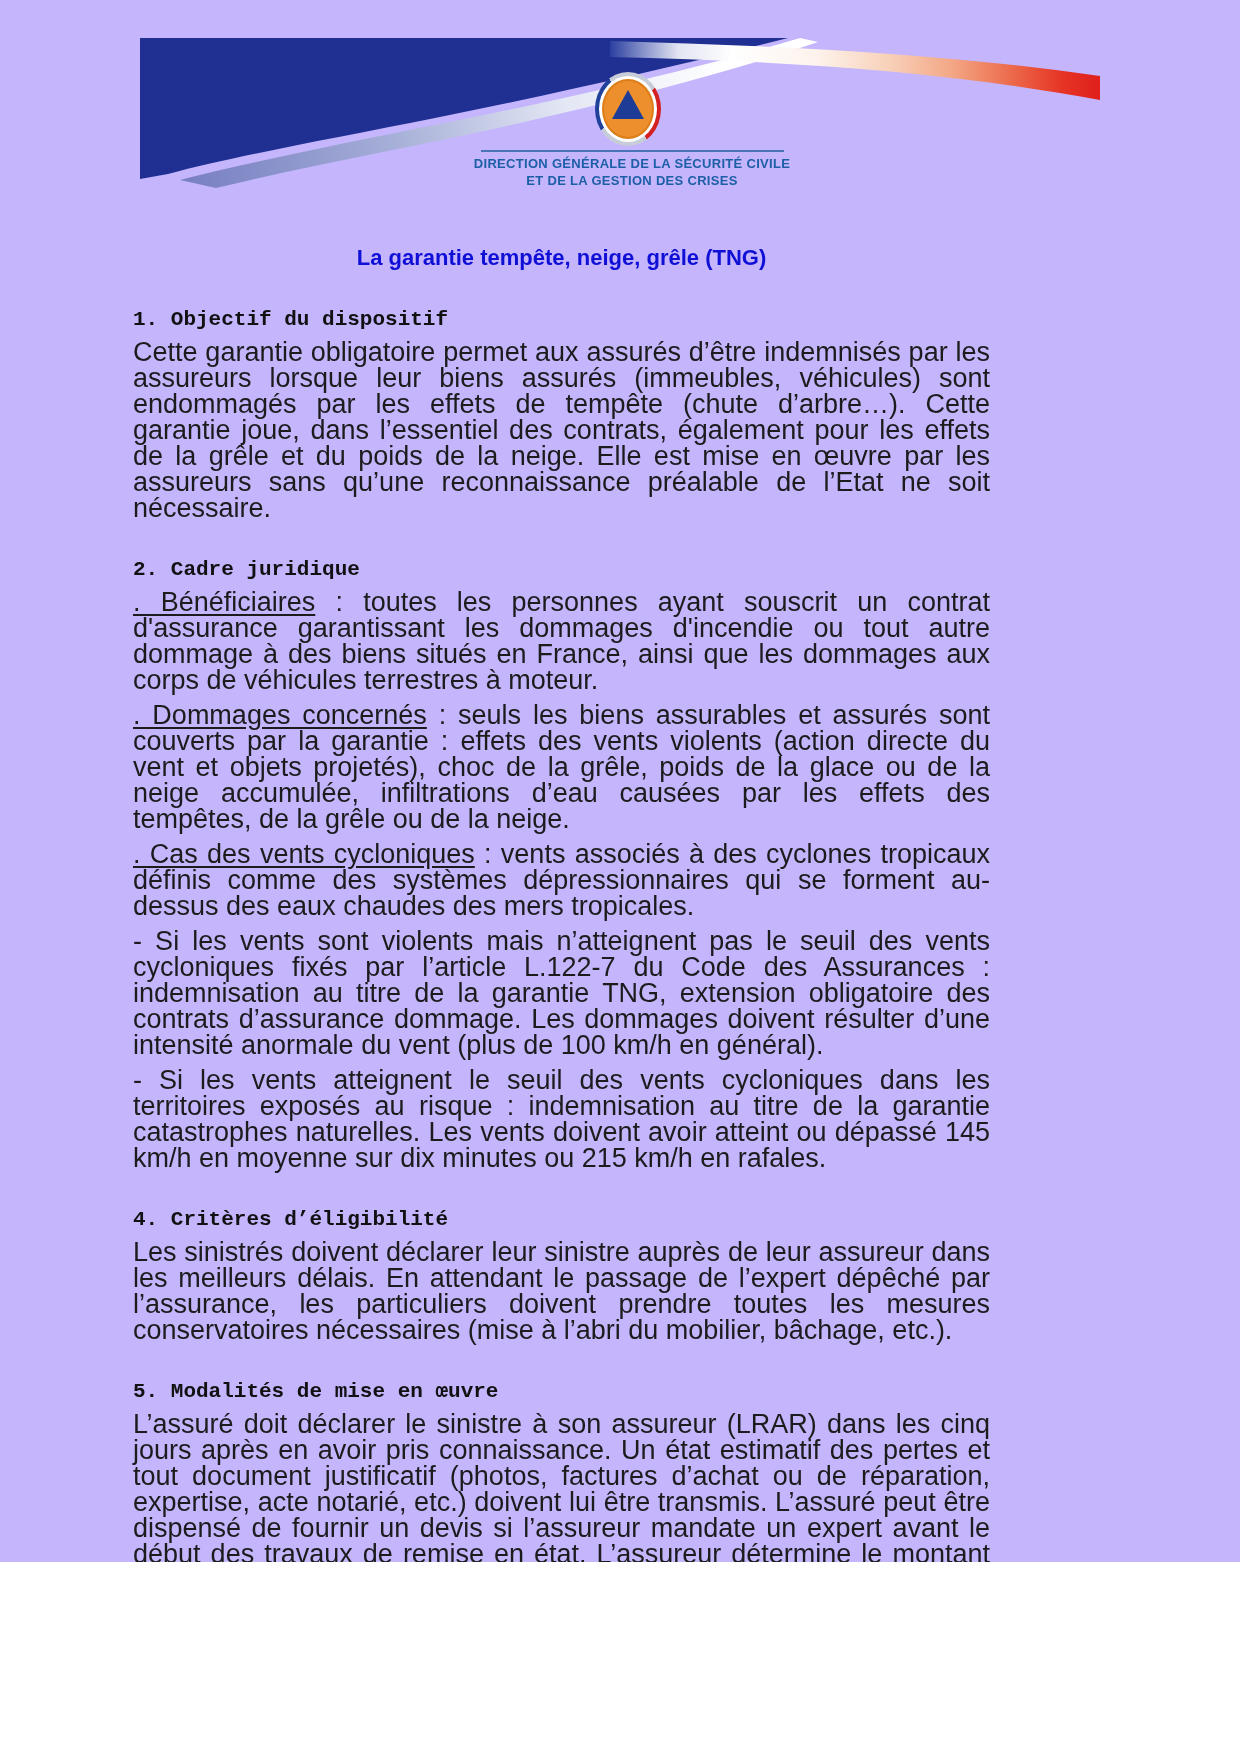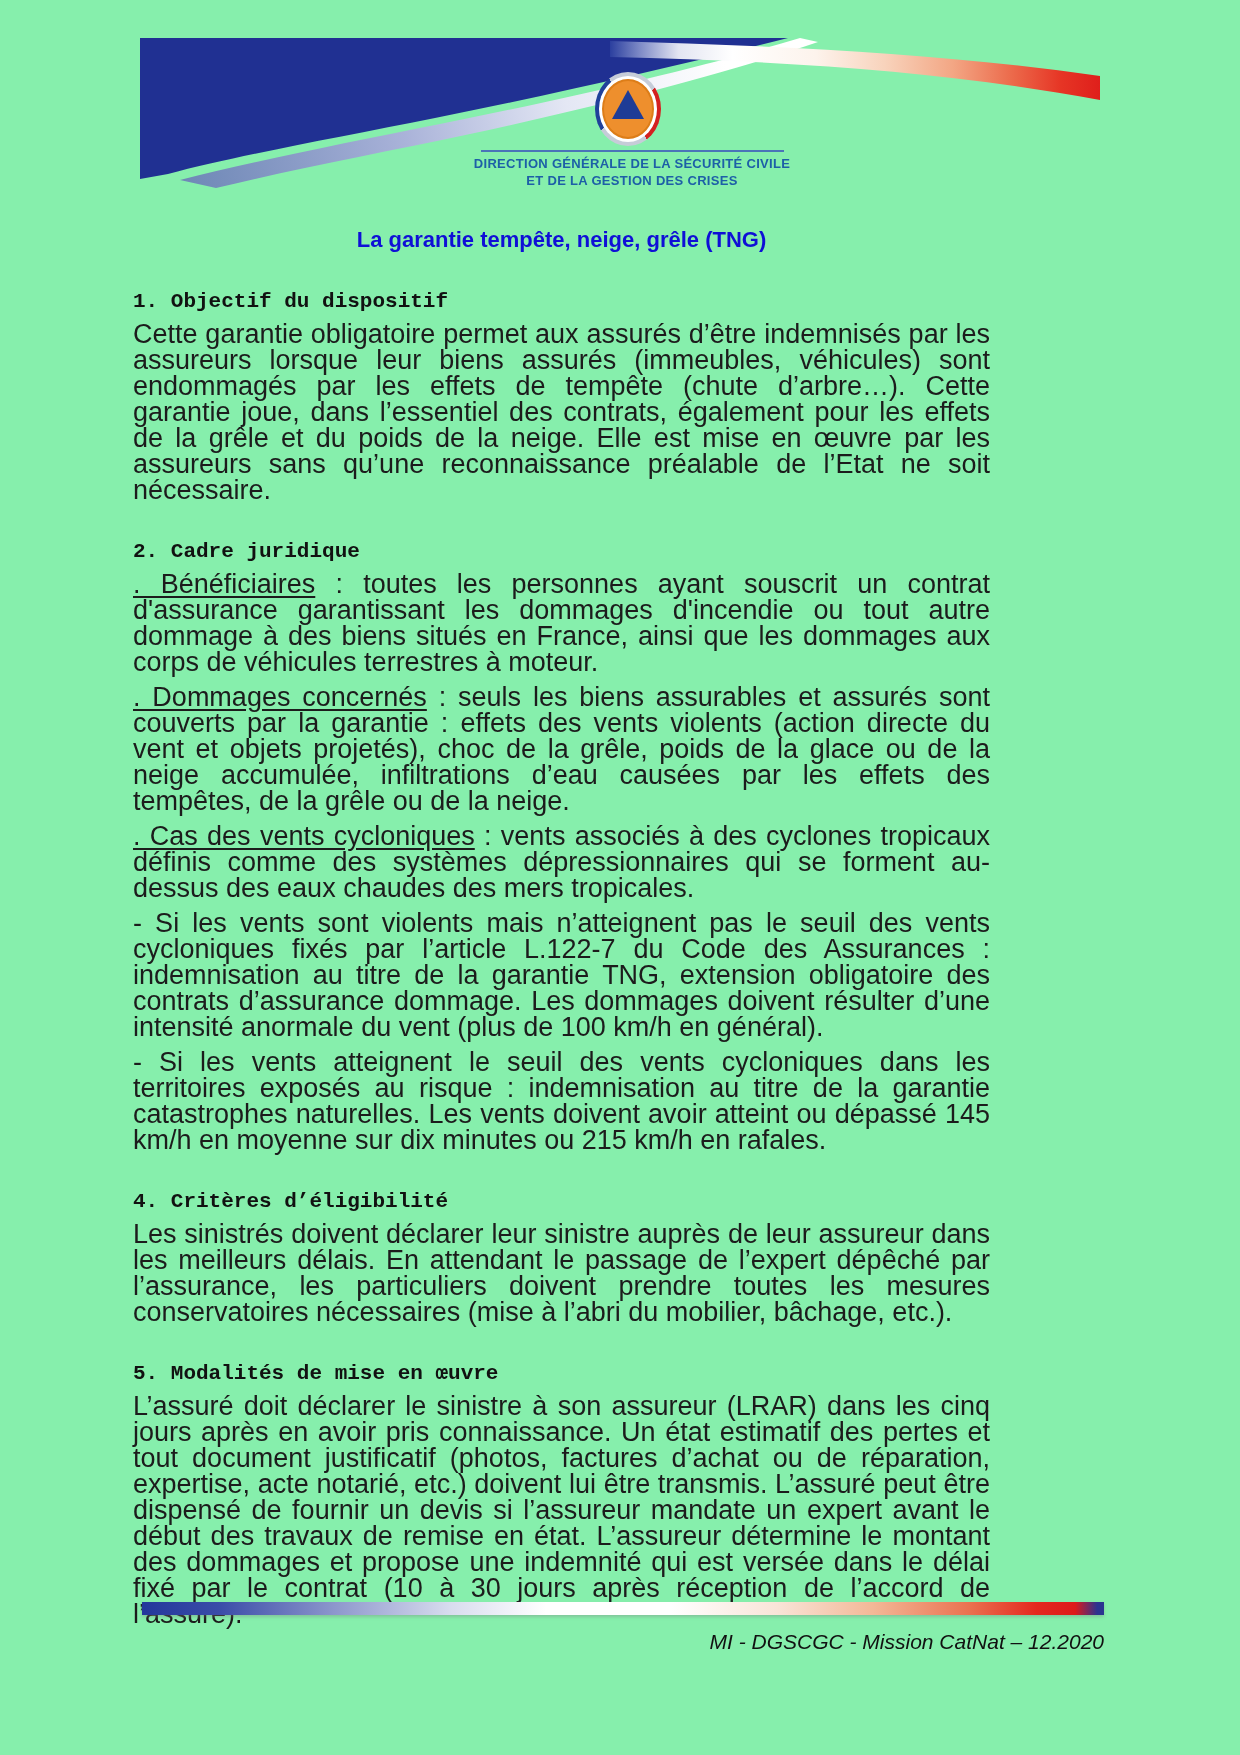--- a/index.html
+++ b/index.html
@@ -1,39 +1,39 @@
 <!DOCTYPE html>
 <html lang="fr"><head>
 <meta charset="utf-8">
 <style>
   * { box-sizing: border-box; }
   html,body { margin:0; padding:0; }
   body { background:#ffffff; font-family:"Liberation Sans","DejaVu Sans",sans-serif; }
-  .page { position:relative; width:1240px; height:1755px; background:#86efac; overflow:hidden; }
+  .page { position:relative; width:1240px; height:1562px; background:#c4b5fd; overflow:hidden; }
 
   
   .banner { position:absolute; left:140px; top:38px; width:960px; height:160px; }
   .banner svg { position:absolute; left:0; top:0; }
   .logo { position:absolute; left:455px; top:34px; width:66px; height:74px; border-radius:50%;
           background:conic-gradient(from 0deg,
             #c6ccd8 0deg 52deg, #d42020 52deg 148deg, #c6ccd8 148deg 232deg,
             #20409a 232deg 328deg, #c6ccd8 328deg 360deg); }
   .logo-white { position:absolute; inset:4px; background:#ffffff; border-radius:50%; }
   .logo-orange { position:absolute; inset:3px; background:#ee8f2d; border:2px solid #dd7d18;
                  border-radius:50%; display:flex; align-items:flex-start; justify-content:center; }
   .logo-triangle { width:0; height:0; margin-top:9px;
                    border-left:16px solid transparent; border-right:16px solid transparent;
                    border-bottom:29px solid #1e3c96; }
   .org-divider { position:absolute; left:341px; top:112px; width:303px; height:2px; background:#4a74b8; }
   .org-text { position:absolute; left:292px; top:117px; width:400px; text-align:center;
               color:#1d5fa7; font-weight:bold; font-size:13px; line-height:17px; letter-spacing:0.3px; }
 
   
   main { position:absolute; left:133px; top:192px; width:857px; color:#1c1c1c; }
-  .doc-title { margin:34px 0 0; text-align:center; color:#0f0fd6; font-size:22px;
+  .doc-title { margin:52px 0 0; text-align:center; color:#0f0fd6; font-size:22px;
                font-weight:bold; line-height:27px; }
   h2.sec { margin:36px 0 6px; font-size:21px; line-height:26px; font-weight:bold; color:#111111;font-family:Liberation Mono, monospace; }
   p.para { margin:0 0 9px; font-size:27px; line-height:26px; text-align:justify; }
   p.para .lead { text-decoration:underline; text-underline-offset:3px; }
 
   
   .footer-bar { position:absolute; left:142px; top:1602px; width:962px; height:13px;
     background:linear-gradient(90deg,
       #23379b 0%, #3a4ca8 8%, #8d97cc 20%, #d8dcee 32%, #ffffff 42%, #ffffff 55%,
       #f9e4d8 66%, #f3b897 76%, #ea7150 86%, #e4281e 93%, #dd1a1a 97%,

